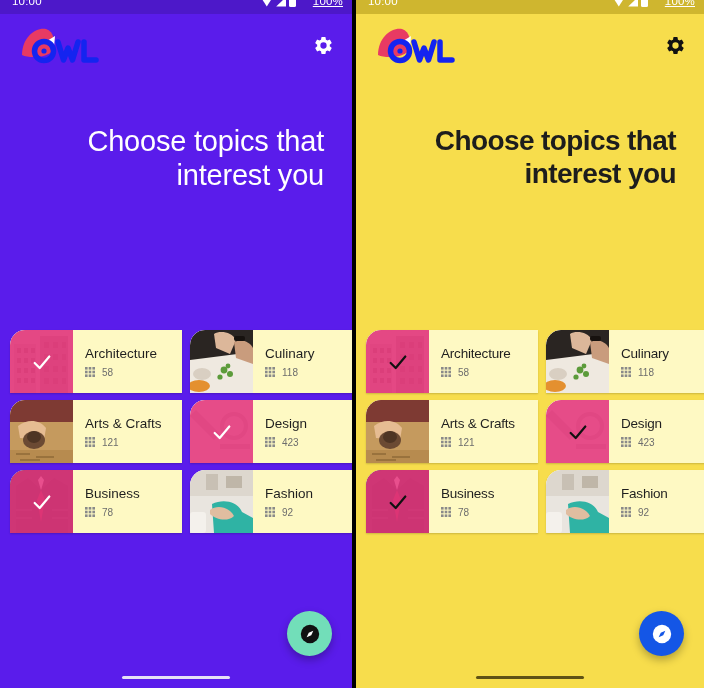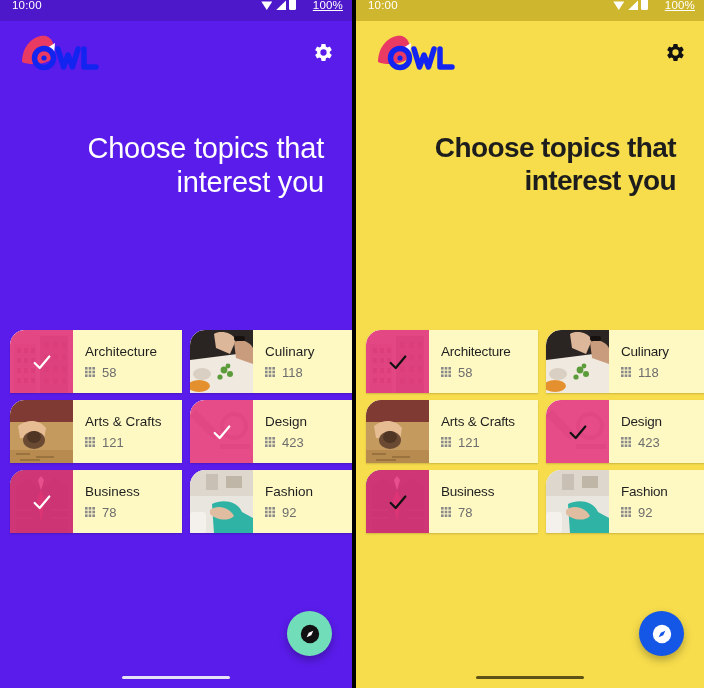--- a/index.html
+++ b/index.html
@@ -10,21 +10,21 @@
     overflow: hidden;
   }
   .stage { position: relative; width: 704px; height: 688px; display: flex; background:#000; }
 
   .phone { position: relative; height: 688px; overflow: hidden; }
   .phone.left  { width: 352px; background: #5a1ceb; }
   .phone.right { width: 348px; background: #f7dd4c; margin-left: 4px; }
 
   
   .statusbar {
-    position: relative; height: 21px; width: 100%;
+    position: relative; height: 14px; width: 100%;
     display: flex; align-items: center; justify-content: space-between;
     padding: 0 9px 12px 12px;
     font-size: 11.5px; letter-spacing: .2px;
   }
   .left .statusbar  { background: #4d18c9; color: #ffffff; }
   .right .statusbar { background: #cfb62f; color: #ffffff; }
   .sb-right { display: flex; align-items: center; gap: 3px; }
   .sb-icons { display: flex; align-items: flex-end; gap: 3px; }
   .ico-wifi {
     width: 11px; height: 11px;
@@ -114,21 +114,21 @@
     display: flex; flex-direction: column; justify-content: center;
     padding: 0 0 0 12px; background: #fef9c3;
   }
   .card-title {
     font-size: 13.5px; color: #1f1f1f; white-space: nowrap;
     overflow: hidden; text-overflow: clip;
   }
   .right .card-title { font-weight: 500; letter-spacing: -0.2px; }
   .card-meta {
     display: flex; align-items: center; gap: 7px;
-    margin-top: 6px; color: #6d6d6d; font-size: 13px;
+    margin-top: 6px; color: #6d6d6d; font-size: 10px;
   }
   .grid-icon { width: 10px; height: 10px; display: block; }
   .grid-icon svg { display: block; }
 
   
   .fab {
     position: absolute; right: 20px; bottom: 32px;
     width: 45px; height: 45px; border-radius: 50%;
     display: flex; align-items: center; justify-content: center;
     box-shadow: 0 4px 8px rgba(0,0,0,0.28);

